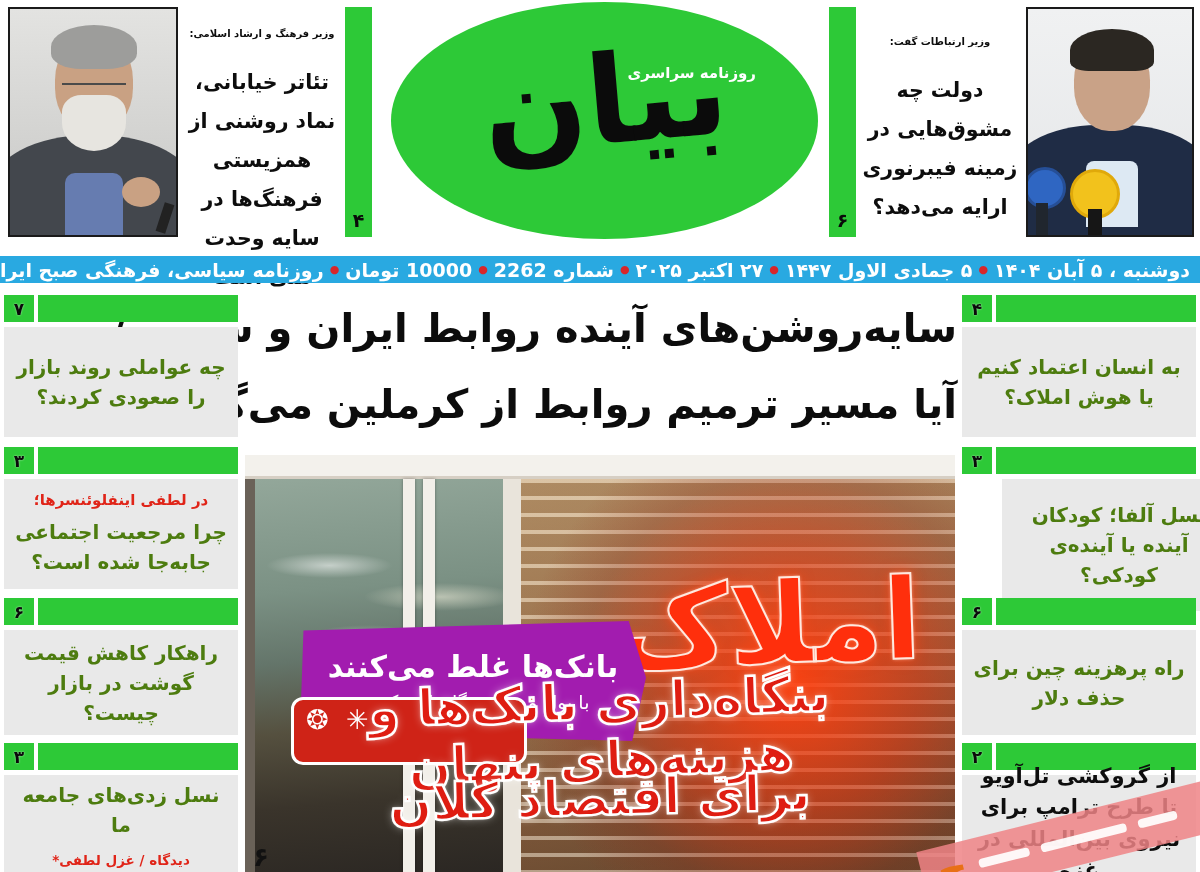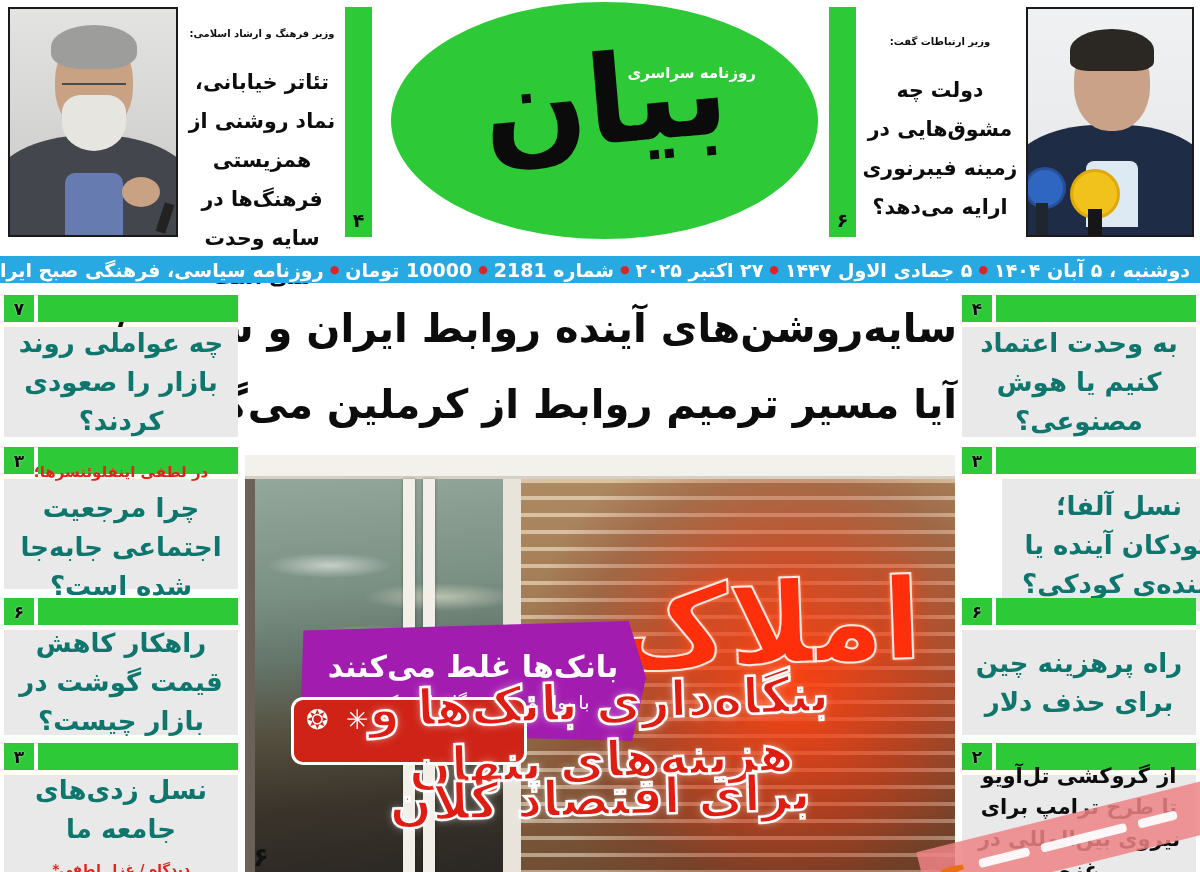--- a/index.html
+++ b/index.html
@@ -54,21 +54,21 @@
   .lead { position:absolute; left:245px; top:290px; width:712px; height:160px; text-align:center; }
   .lead-line { font-size:40px; font-weight:bold; line-height:76px; white-space:nowrap; color:#0c0c0c; }
   .lead-ref { color:#ed3d96; font-size:26px; font-weight:bold; margin-right:8px; }
 
   
   .news-bar { position:absolute; height:27px; display:flex; direction:ltr; }
   .news-chip { width:30px; height:27px; background:#2dc937; color:#0a0a0a; font-size:17px; font-weight:bold; display:flex; align-items:center; justify-content:center; text-shadow:0 0 2px rgba(255,255,255,.7); }
   .news-gap { width:4px; height:27px; background:#ffffff; }
   .news-fill { flex:1; height:27px; background:#2dc937; }
   .news-box { position:absolute; background:#e9e9e9; display:flex; flex-direction:column; justify-content:center; text-align:center; padding:6px 8px; }
-  .news-title { font-size:26px; font-weight:bold; line-height:1.5; color:#0f766e; }
+  .news-title { font-size:20px; font-weight:bold; line-height:1.5; color:#4d7c0f; }
   .news-title-sm { font-size:21px; font-weight:bold; line-height:1.5; color:#0d0d0d; }
   .news-kicker { color:#e02418; font-size:15px; font-weight:bold; margin-bottom:8px; }
   .news-byline { color:#e02418; font-size:13.5px; font-weight:bold; margin-top:12px; }
   .col-l { left:4px; width:234px; }
   .col-r { left:962px; width:234px; }
 
   
   .photo { position:absolute; left:245px; top:455px; width:710px; height:417px; overflow:hidden; background:#a87a52; }
   .ph-frame-top { position:absolute; left:0; top:0; width:100%; height:24px; background:#f3f1ec; border-bottom:3px solid #d6cfc4; }
   .ph-left-edge { position:absolute; left:0; top:24px; width:10px; height:393px; background:#6a6258; }
@@ -159,21 +159,21 @@
     <div class="mic-yellow-stem"></div>
   </div>
 
   <div class="date-bar">
     <span class="date-seg">دوشنبه ، ۵ آبان ۱۴۰۴</span>
     <span class="date-dot">●</span>
     <span class="date-seg">۵ جمادی الاول ۱۴۴۷</span>
     <span class="date-dot">●</span>
     <span class="date-seg">۲۷ اکتبر ۲۰۲۵</span>
     <span class="date-dot">●</span>
-    <span class="date-seg">شماره 2181</span>
+    <span class="date-seg">شماره 2262</span>
     <span class="date-dot">●</span>
     <span class="date-seg">10000 تومان</span>
     <span class="date-dot">●</span>
     <span class="date-seg">روزنامه سیاسی، فرهنگی صبح ایران</span>
   </div>
 
   <div class="lead">
     <div class="lead-line">سایه‌روشن‌های آینده روابط ایران و سوریه/</div>
     <div class="lead-line"><span>آیا مسیر ترمیم روابط از کرملین می‌گذرد؟</span><span class="lead-ref">۲</span></div>
   </div>
@@ -215,21 +215,21 @@
     <div class="news-title">نسل زدی‌های جامعه ما</div>
     <div class="news-byline">دیدگاه / غزل لطفی*</div>
   </div>
 
   <div class="news-bar col-r" style="top:295px;">
     <div class="news-chip">۴</div>
     <div class="news-gap"></div>
     <div class="news-fill"></div>
   </div>
   <div class="news-box col-r" style="top:327px; height:110px;">
-    <div class="news-title">به وحدت اعتماد کنیم یا هوش مصنوعی؟</div>
+    <div class="news-title">به انسان اعتماد کنیم یا هوش املاک؟</div>
   </div>
 
   <div class="news-bar col-r" style="top:447px;">
     <div class="news-chip">۳</div>
     <div class="news-gap"></div>
     <div class="news-fill"></div>
   </div>
   <div class="news-box col-r" style="top:479px; height:132px;margin-left:40px;">
     <div class="news-title">نسل آلفا؛ کودکان آینده یا آینده‌ی کودکی؟</div>
   </div>

